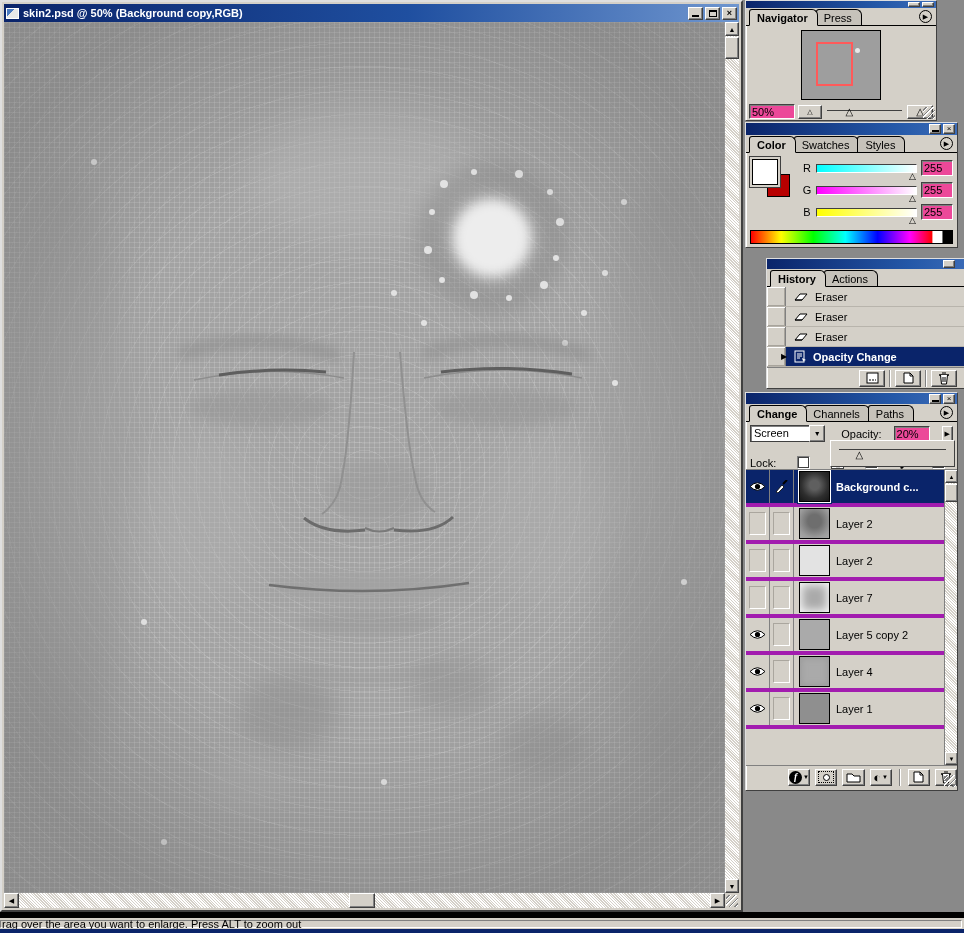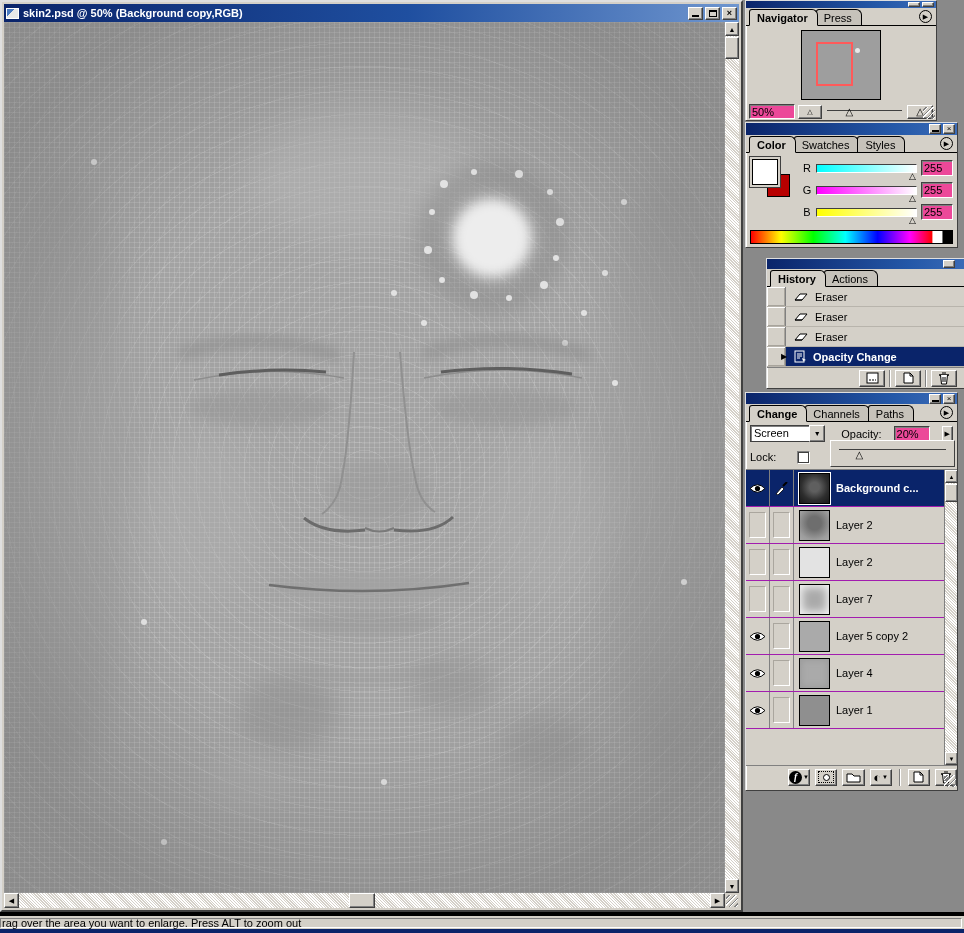--- a/index.html
+++ b/index.html
@@ -37,21 +37,21 @@
   .vscroll { width:14px; display:flex; flex-direction:column; background:
       repeating-linear-gradient(45deg,#ffffff 0 1px,#d4d0c8 1px 2px); position:relative; }
   .hscroll { height:15px; display:flex; background:repeating-linear-gradient(45deg,#ffffff 0 1px,#d4d0c8 1px 2px); position:relative; }
   .sbtn { width:14px; height:14px; font-size:7px; color:#000; flex:none; }
   .sbtn.h { width:15px; height:15px; }
   .vthumb { position:absolute; top:15px; left:0; width:14px; height:22px; }
   .hthumb { position:absolute; left:345px; top:0; width:26px; height:15px; }
   .corner { width:14px; height:15px; background:#d4d0c8; position:relative; }
 
   
-  .statusbar { position:absolute; left:0; top:912px; width:964px; height:17px; background:#d4d0c8; border-top:4px solid #000000; }
+  .statusbar { position:absolute; left:0; top:912px; width:964px; height:17px; background:#d4d0c8; border-top:6px solid #000000; }
   .statusin { position:absolute; inset:2px 2px 1px 0; border:1px solid; border-color:#808080 #ffffff #ffffff #808080; display:flex; align-items:center; padding-left:1px; background:#d4d0c8; }
   .bluestrip { position:absolute; left:0; top:929px; width:964px; height:4px; background:#0a246a; }
 
   
   .pal { position:absolute; background:#d4d0c8; border:1px solid; border-color:#dfdfdf #404040 #404040 #dfdfdf; box-shadow:inset 1px 1px 0 #fff; }
   .ptitle { background:linear-gradient(90deg,#0a246a,#2458a8 70%,#3c6cb8); position:relative; }
   .ptbtn { position:absolute; width:12px; height:10px; top:1px; font-size:8px; line-height:8px; }
   .tabs { display:flex; align-items:flex-end; height:18px; border-bottom:1px solid #000; padding-left:3px; position:relative; background:#d4d0c8; }
   .tab { height:16px; padding:2px 9px 0 7px; border:1px solid #000; border-bottom:none; border-radius:3px 6px 0 0;
          background:#c6c2ba; margin-right:-2px; position:relative; }
@@ -106,35 +106,35 @@
   
   .layers-pal { left:745px; top:392px; width:213px; height:399px; }
   .layttl { height:11px; }
   .blendrow { height:23px; display:flex; align-items:center; gap:12px; padding:0 4px; }
   .combo { width:88px; height:17px; display:flex; }
   .combotext { flex:1; background:#fff; border:1px solid; border-color:#404040 #404040 #404040 #404040; border-right:none; padding:1px 3px; box-shadow:inset 1px 1px 0 #808080; }
   .combobtn { width:16px; height:17px; font-size:7px; }
   .opalabel { margin-left:4px; }
   .opafield { width:36px; height:16px; font:11px "Liberation Sans",sans-serif; padding:0 2px; }
   .opabtn { width:13px; height:16px; font-size:7px; }
-  .lockrow { height:24px; display:flex; align-items:center; gap:21px; padding:0 4px; position:relative; }
+  .lockrow { height:24px; display:flex; align-items:flex-end; gap:21px; padding:0 4px; position:relative; }
   .cb { width:13px; height:13px; background:#fff; border:1px solid; border-color:#808080 #fff #fff #808080; box-shadow:0 0 0 1px #404040 inset; flex:none; }
   .checker, .t-checker, .t-checkerblob, .t-checkernoise { background-image:
       linear-gradient(45deg,#cccccc 25%,transparent 25%,transparent 75%,#cccccc 75%),
       linear-gradient(45deg,#cccccc 25%,#ffffff 25%,#ffffff 75%,#cccccc 75%);
       background-size:8px 8px; background-position:0 0,4px 4px; background-color:#fff; }
   .checker { width:13px; height:13px; border:1px solid #404040; flex:none; }
   .minicon { flex:none; }
   .opapopup { position:absolute; left:84px; top:-5px; width:125px; height:27px; background:#d4d0c8;
               border:1px solid; border-color:#ffffff #404040 #404040 #ffffff; z-index:5; }
   .opaptrack { position:absolute; left:8px; right:8px; top:8px; border-top:1px solid #404040; }
   .opaptri { position:absolute; left:20%; top:8px; font-size:10px; }
 
   .llist { position:relative; height:296px; border-top:1px solid #808080; background:#d4d0c8; overflow:hidden; }
-  .lrow { height:37px; display:flex; align-items:center; border-bottom:1px solid #a21caf; width:200px; }
+  .lrow { height:37px; display:flex; align-items:center; border-bottom:4px solid #a21caf; width:200px; }
   .lcell { width:24px; height:100%; border-right:1px solid #808080; display:flex; align-items:center; justify-content:center; flex:none; position:relative; }
   .lcell .well { position:absolute; inset:5px 3px 5px 3px; border:1px solid; border-color:#aaa69e #fff #fff #aaa69e; }
   .lthumb { width:31px; height:31px; border:1px solid #000; margin:0 6px 0 5px; flex:none; background:#aaa; }
   .lrow.sel { background:#0a246a; color:#fff; font-weight:bold; }
   .lrow.sel .lthumb { box-shadow:0 0 0 1px #fff, 0 0 0 2px #0a246a; }
   .lname { white-space:nowrap; overflow:hidden; }
   .t-darkface { background:radial-gradient(circle at 50% 45%, #5f5f5f 0 22%, #2e2e2e 62%, #181818 100%); }
   .t-grayface { background:radial-gradient(circle at 50% 42%, #6e6e6e 0 30%, #9c9c9c 75%, #a8a8a8 100%); }
   .t-light { background:#e3e3e3; }
   .t-checkerblob { box-shadow:inset 0 0 10px 2px rgba(255,255,255,0.9); }

